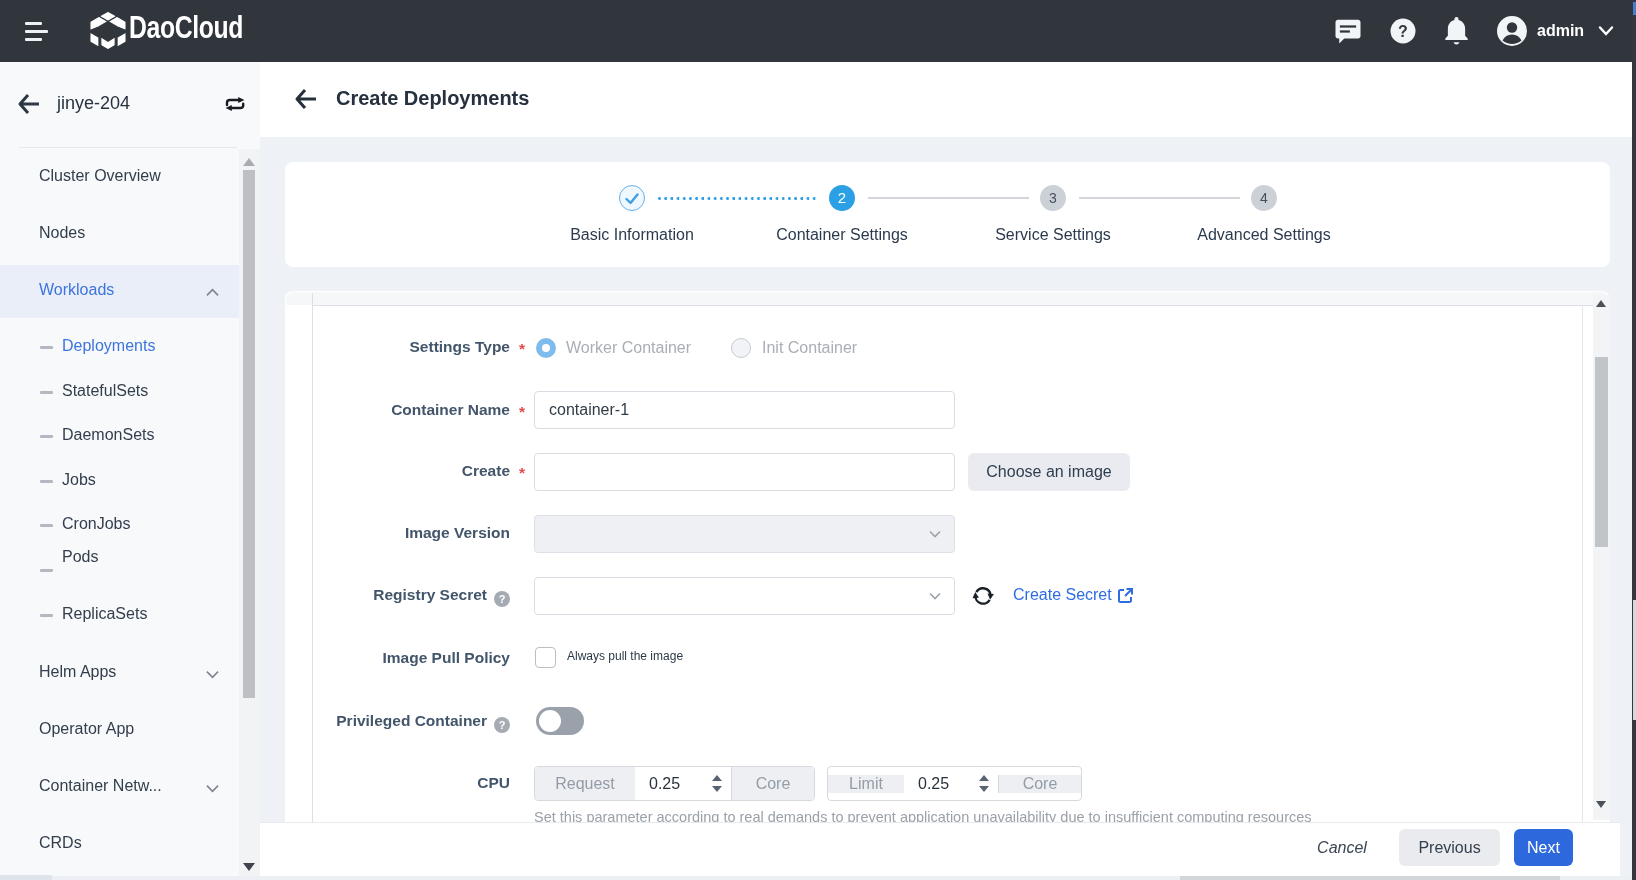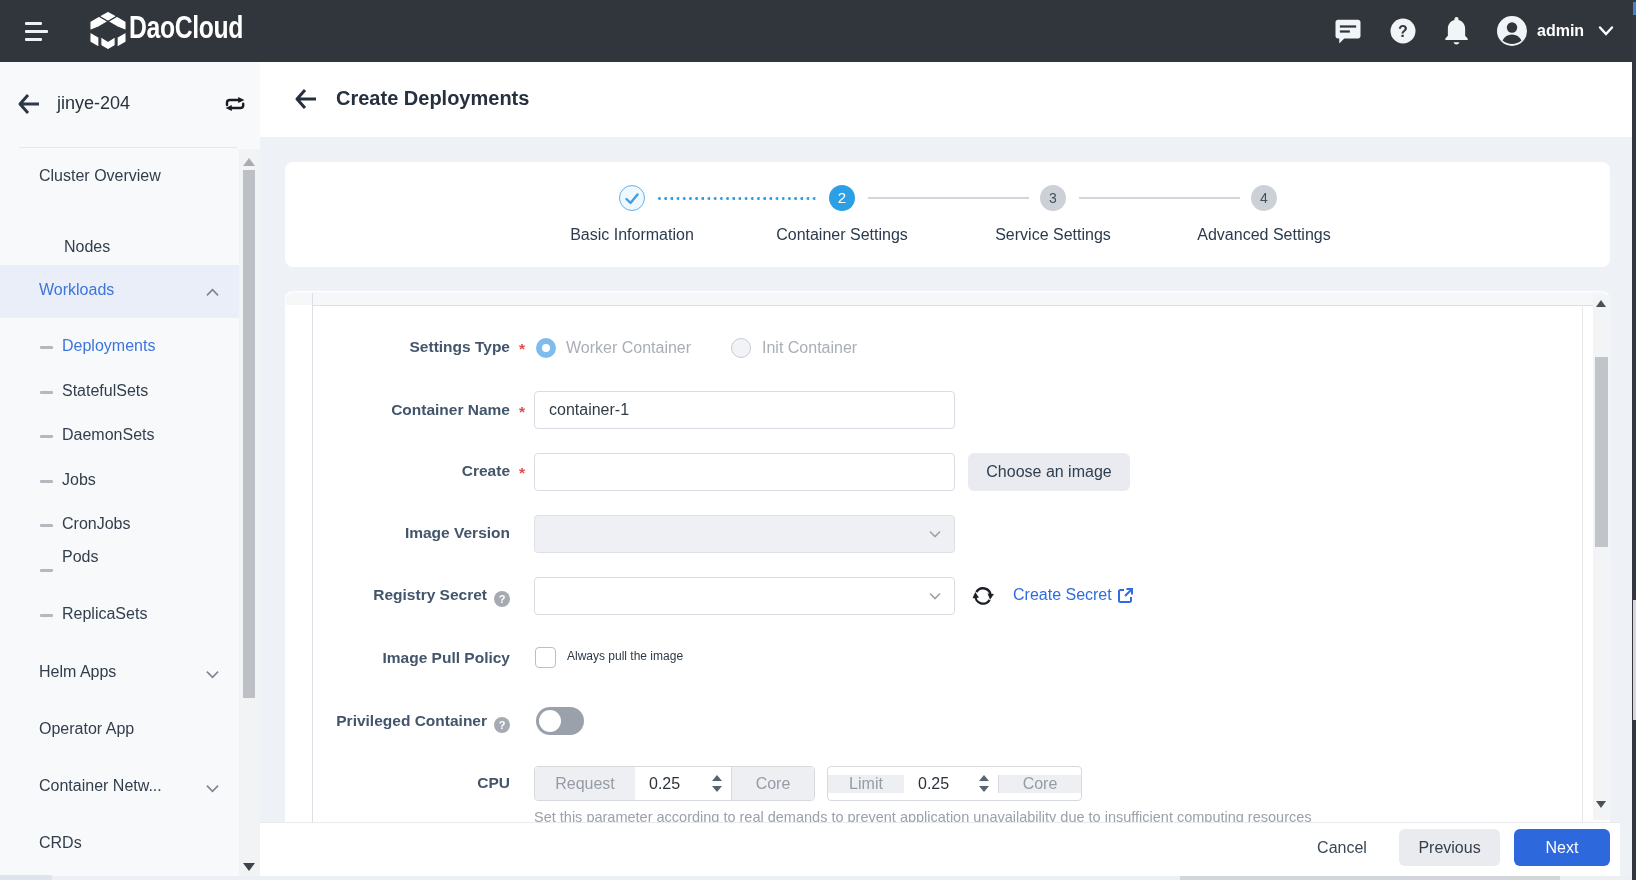--- a/index.html
+++ b/index.html
@@ -129,21 +129,21 @@
   </svg>
   <div class="abs" style="left:57px; top:31px; font-size:18px; color:#28323e;">jinye-204</div>
   <svg class="abs" style="left:225px; top:32px;" width="20" height="20" viewBox="0 0 20 20">
     <path d="M2 11 L2 8.5 Q2 6 5 6 L14 6" stroke="#181c21" stroke-width="2.4" fill="none" stroke-linecap="round"></path>
     <polygon points="13.2,2.9 19.4,6 13.2,9.1" fill="#181c21"></polygon>
     <path d="M18.2 9.8 L18.2 11.5 Q18.2 14 15.2 14 L6 14" stroke="#181c21" stroke-width="2.4" fill="none" stroke-linecap="round"></path>
     <polygon points="6.8,10.9 0.6,14 6.8,17.1" fill="#181c21"></polygon>
   </svg>
 
   <div class="snav" style="top:105px;">Cluster Overview</div>
-  <div class="snav" style="top:176px;margin-left:25px;">Nodes</div>
+  <div class="snav" style="top:162px;">Nodes</div>
   <div class="abs" style="left:0; top:203px; width:240px; height:53px; background:#e9eef8;"></div>
   <div class="snav" style="top:219px; color:#3d74dd;">Workloads</div>
   <svg class="schev" style="top:224px;" viewBox="0 0 14 9">
       <path d="M1 7.5 L7 1.5 L13 7.5" stroke="#7d858f" stroke-width="1.8" fill="none"></path>
     </svg>
 
   <div class="sdash" style="top:284px;"></div>
   <div class="ssub" style="top:275px; color:#3d74dd;">Deployments</div>
   <div class="sdash" style="top:329px;"></div>
   <div class="ssub" style="top:320px;">StatefulSets</div>
@@ -270,23 +270,23 @@
   <div class="cpuseg" style="flex:1; border-left:1px solid #d6dade;">Core</div>
 </div>
 <div id="hinttext" class="abs">Set this parameter according to real demands to prevent application unavailability due to insufficient computing resources</div>
 
 <div class="sb-track" style="left:1593px; top:295px; width:17px; height:525px;"></div>
 <div class="arr-up" style="left:1596px; top:300px;"></div>
 <div class="sb-thumb" style="left:1595px; top:357px; width:13px; height:190px;"></div>
 <div class="arr-dn" style="left:1596px; top:801px;"></div>
 
 <div id="bottombar" class="abs"></div>
-<div class="btn" style="left:1310px; width:64px; color:#3a4654;">Cancel</div>
+<div class="btn" style="left:1310px; width:64px; color:#3a4654;font-style:italic;">Cancel</div>
 <div class="btn" style="left:1399px; width:101px; background:#e9ebee; color:#333f4d;">Previous</div>
-<div class="btn" style="left:1514px; width:96px; background:#2d68dd; color:#fff;">Next</div>
+<div class="btn" style="left:1514px; width:59px; background:#2d68dd; color:#fff;">Next</div>
 
 <div class="abs" style="left:0; top:876px; width:1636px; height:4px; background:#eceff3;"></div>
 <div class="abs" style="left:0; top:875px; width:52px; height:5px; background:#dfe4ec;"></div>
 <div class="abs" style="left:1180px; top:876px; width:380px; height:4px; background:#d2d6db;"></div>
 
 <div class="abs" style="left:1632px; top:0; width:4px; height:880px; background:#34383e;"></div>
 <div class="abs" style="left:1633px; top:2px; width:3px; height:13px; background:#4a7dc8;"></div>
 <div class="abs" style="left:1633px; top:600px; width:3px; height:120px; background:#d8d8d8;"></div>
 
 </body></html>

